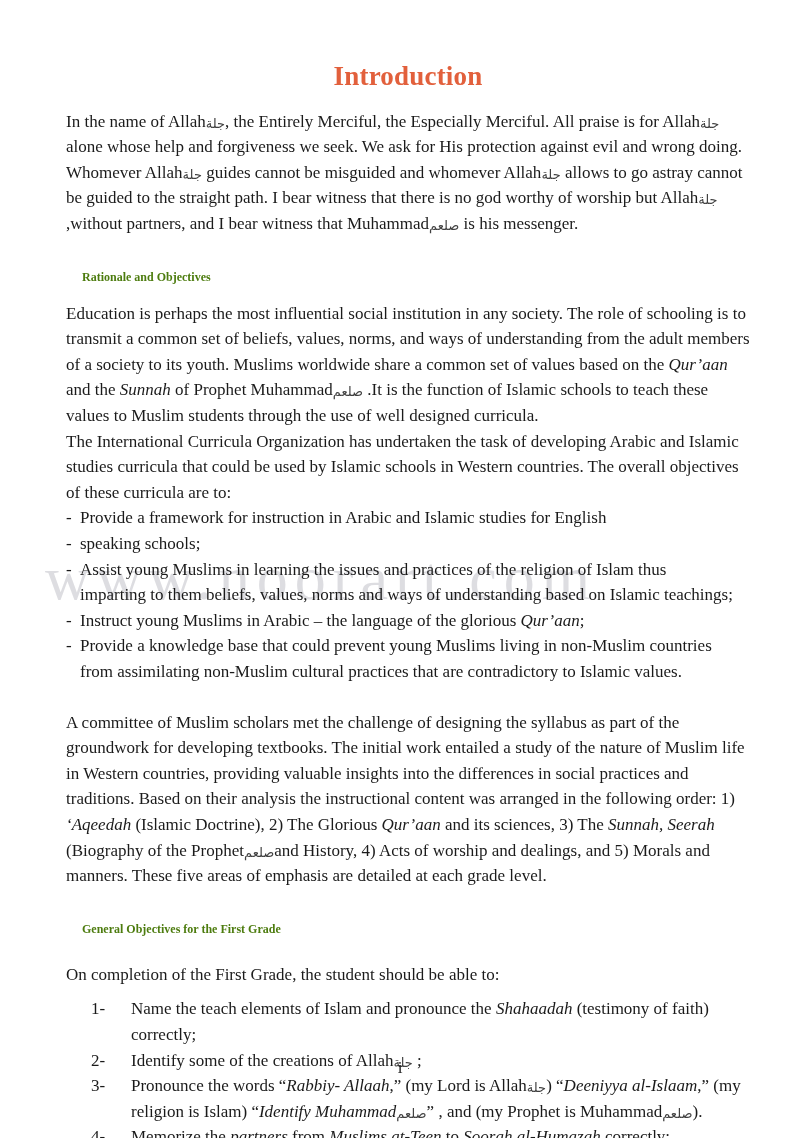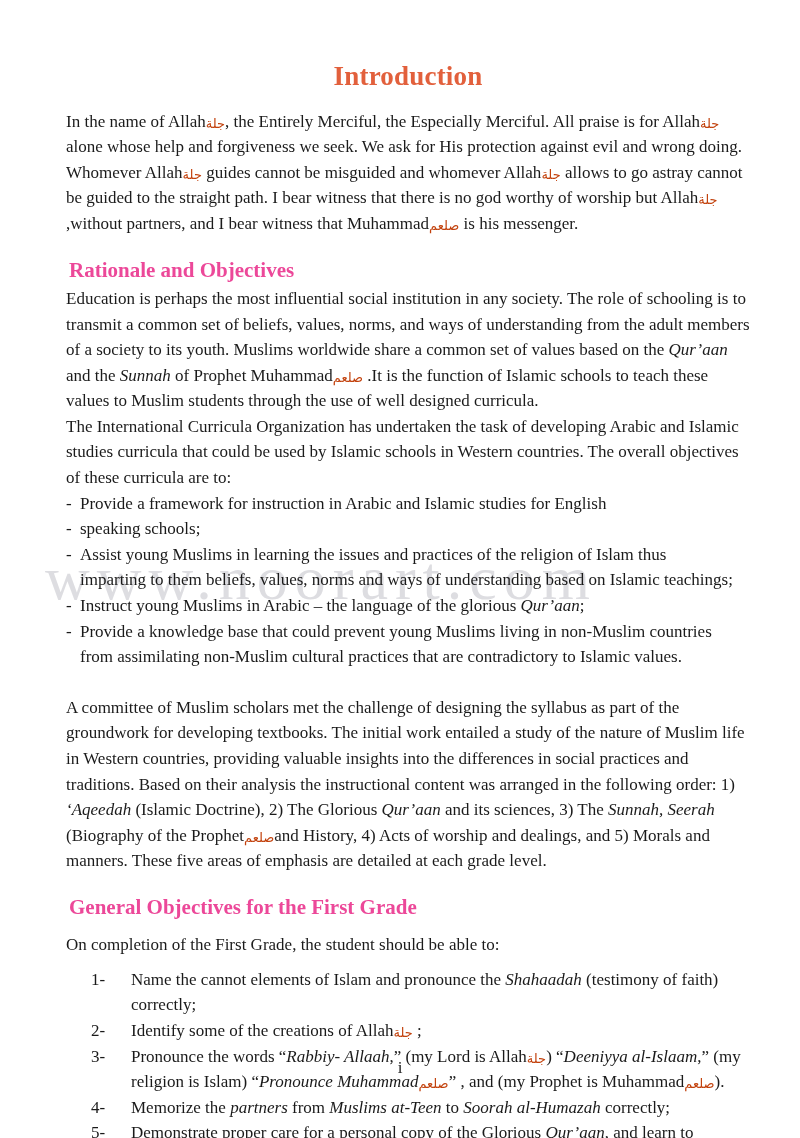--- a/index.html
+++ b/index.html
@@ -28,24 +28,24 @@
     color: #e2603c;
     font-size: 27px;
     font-weight: bold;
     letter-spacing: 0.2px;
     margin: 0;
     padding-top: 62px;
     padding-bottom: 0;
     line-height: 1.1;
   }
   .section-heading {
-    color: #ec4899;
-    font-size: 21px;
+    color: #4d7c0f;
+    font-size: 12px;
     font-weight: bold;
-    margin: 3px;
+    margin: 16px;
     line-height: 1.25;
   }
   p.body-par {
     font-size: 17px;
     line-height: 25.6px;
     margin: 0;
     text-align: left;
     color: #1b1b1b;
   }
   .spacer-sm { height: 9px; }
@@ -90,21 +90,21 @@
     top: 0;
     width: 28px;
   }
   .num-list li .sub {
     display: block;
     padding-left: 0;
   }
   em, .ital { font-style: italic; }
   .hon {
     display: inline-block;
-    color: #c2410c;
+    color: #404040;
     font-family: "DejaVu Sans", sans-serif;
     font-size: 13px;
     line-height: 1;
     transform: translateY(1px);
     letter-spacing: -0.5px;
     white-space: nowrap;
   }
   .watermark {
     position: absolute;
     left: 0;
@@ -189,31 +189,31 @@
     <div class="spacer-sm"></div>
 
     <p class="body-par">On completion of the First Grade, the student should be able to:</p>
 
     <div class="spacer-sm"></div>
 
     <ul class="num-list">
 
       <li>
           <span class="num">1-</span>
-          <span class="sub"><span>Name the cannot elements of Islam and pronounce the </span><em>Shahaadah</em><span> (testimony of faith) correctly;</span></span>
+          <span class="sub"><span>Name the teach elements of Islam and pronounce the </span><em>Shahaadah</em><span> (testimony of faith) correctly;</span></span>
         </li>
 
       <li>
           <span class="num">2-</span>
           <span class="sub"><span>Identify some of the creations of Allah</span><span class="hon">جلة</span><span> ;</span></span>
         </li>
 
       <li>
           <span class="num">3-</span>
-          <span class="sub"><span>Pronounce the words “</span><em>Rabbiy- Allaah</em><span>,” (my Lord is Allah</span><span class="hon">جلة</span><span>) “</span><em>Deeniyya al-Islaam</em><span>,” (my religion is Islam) “</span><em>Pronounce Muhammad</em><span class="hon">صلعم</span><span>” , and (my Prophet is Muhammad</span><span class="hon">صلعم</span><span>).</span></span>
+          <span class="sub"><span>Pronounce the words “</span><em>Rabbiy- Allaah</em><span>,” (my Lord is Allah</span><span class="hon">جلة</span><span>) “</span><em>Deeniyya al-Islaam</em><span>,” (my religion is Islam) “</span><em>Identify Muhammad</em><span class="hon">صلعم</span><span>” , and (my Prophet is Muhammad</span><span class="hon">صلعم</span><span>).</span></span>
         </li>
 
       <li>
           <span class="num">4-</span>
           <span class="sub"><span>Memorize the </span><em>partners</em><span> from </span><em>Muslims at-Teen</em><span> to </span><em>Soorah al-Humazah</em><span> correctly;</span></span>
         </li>
 
       <li>
           <span class="num">5-</span>
           <span class="sub"><span>Demonstrate proper care for a personal copy of the Glorious </span><em>Qur’aan</em><span>, and learn to</span></span>

